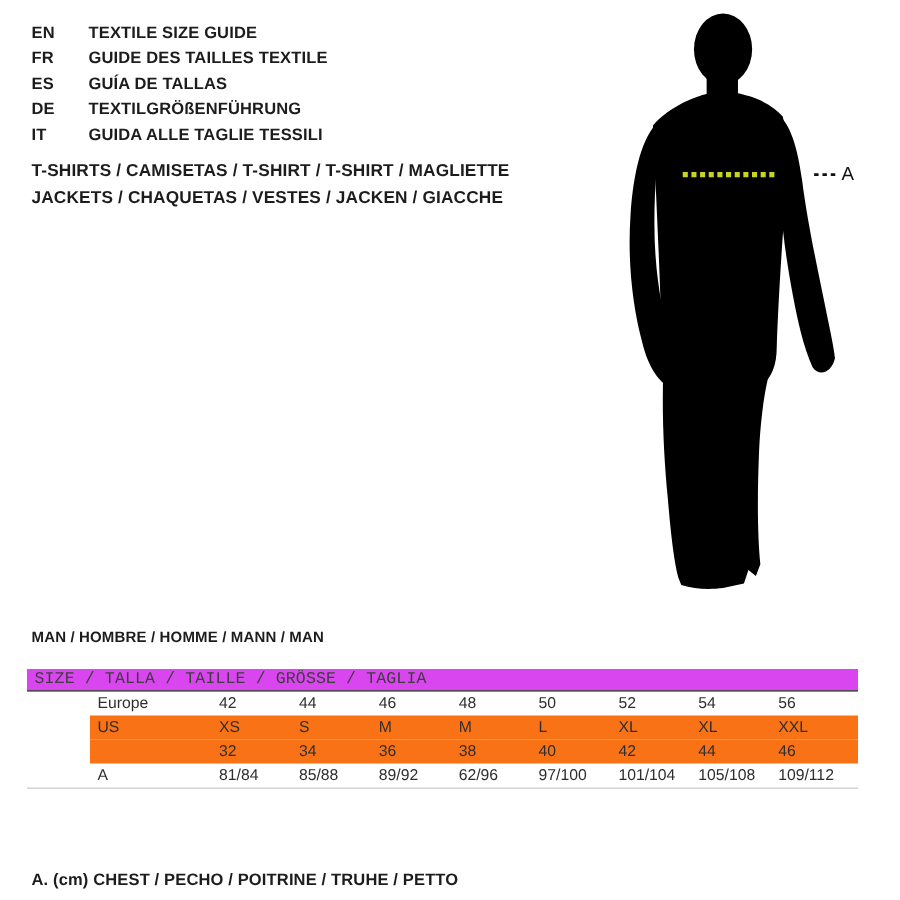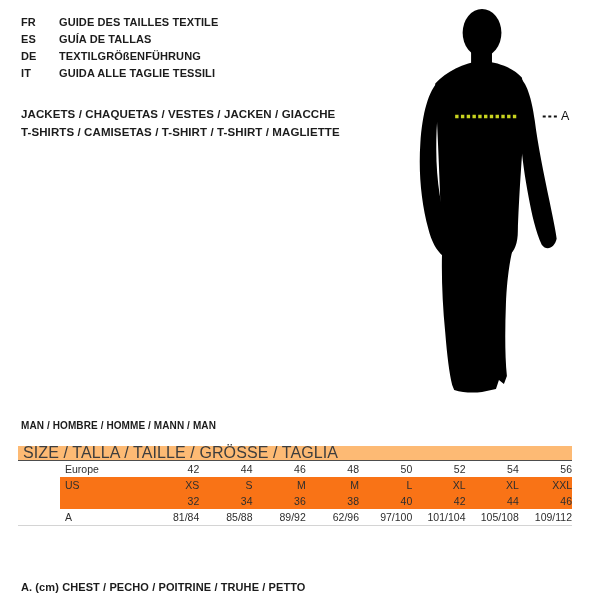--- a/index.html
+++ b/index.html
@@ -26,60 +26,64 @@
   
   .figure-wrap { position:absolute; left:408px; top:2px; width:160px; height:393px; }
   .measure-a { position:absolute; left:561px; top:109px; font-size:12.5px; color:#111; }
 
   
   .man-title { position:absolute; left:21px; top:420px; font-size:10px; font-weight:bold; letter-spacing:0.1px; }
 
   
   .size-table { position:absolute; left:18px; top:446px; width:554px; border-bottom:1px solid #d4d4d4; }
   .table-header {
-    height:15px; background:#fdba74; border-bottom:1px solid #4d4d4d;
+    height:15px; background:#d946ef; border-bottom:1px solid #4d4d4d;
     display:flex; align-items:center; padding-left:5px;
-    font-size:16px; color:#3d3d3d; letter-spacing:0.1px;
+    font-size:11px; color:#3d3d3d; letter-spacing:0.1px;font-family:Liberation Mono, monospace;
   }
   .t-row { display:flex; height:16px; align-items:center; font-size:10.5px; color:#2e2e2e;margin-left:42px; }
   .t-row.shaded { background:#f97316; }
   .t-label { width:86px; padding-left:5px; }
   .t-vals { flex:1; display:flex; }
-  .t-val { flex:1; text-align:right; }
+  .t-val { flex:1; text-align:left; }
 
   
   .footnote { position:absolute; left:21px; top:581px; font-size:11px; font-weight:bold; letter-spacing:0.1px; }
 </style>
 </head>
 <body>
 
 <div class="page">
 
   <div class="lang-block">
+    <div class="lang-row">
+      <span class="lang-code">EN</span>
+      <span class="lang-label">TEXTILE SIZE GUIDE</span>
+    </div>
     <div class="lang-row">
       <span class="lang-code">FR</span>
       <span class="lang-label">GUIDE DES TAILLES TEXTILE</span>
     </div>
     <div class="lang-row">
       <span class="lang-code">ES</span>
       <span class="lang-label">GUÍA DE TALLAS</span>
     </div>
     <div class="lang-row">
       <span class="lang-code">DE</span>
       <span class="lang-label">TEXTILGRÖßENFÜHRUNG</span>
     </div>
     <div class="lang-row">
       <span class="lang-code">IT</span>
       <span class="lang-label">GUIDA ALLE TAGLIE TESSILI</span>
     </div>
   </div>
 
   <div class="categories">
+    <div class="cat-line">T-SHIRTS / CAMISETAS / T-SHIRT / T-SHIRT / MAGLIETTE</div>
     <div class="cat-line">JACKETS / CHAQUETAS / VESTES / JACKEN / GIACCHE</div>
-    <div class="cat-line">T-SHIRTS / CAMISETAS / T-SHIRT / T-SHIRT / MAGLIETTE</div>
   </div>
 
   <div class="figure-wrap">
     <svg width="160" height="393" viewBox="0 0 160 395">
 
       <ellipse cx="74" cy="31" rx="19.5" ry="24" fill="#000"></ellipse>
       <rect x="63" y="42" width="21" height="20" fill="#000"></rect>
 
       <path fill="#000" d="M27,82 C38,70 55,61 74,59 C93,61 106,67 114,76 C118,92 119,106 117,122 C114,150 111,200 110,230 C110,247 104,256 93,259 C76,263 52,263 42,256 C35,251 33,244 33,232 C32,185 29,125 27,82 Z"></path>
 

